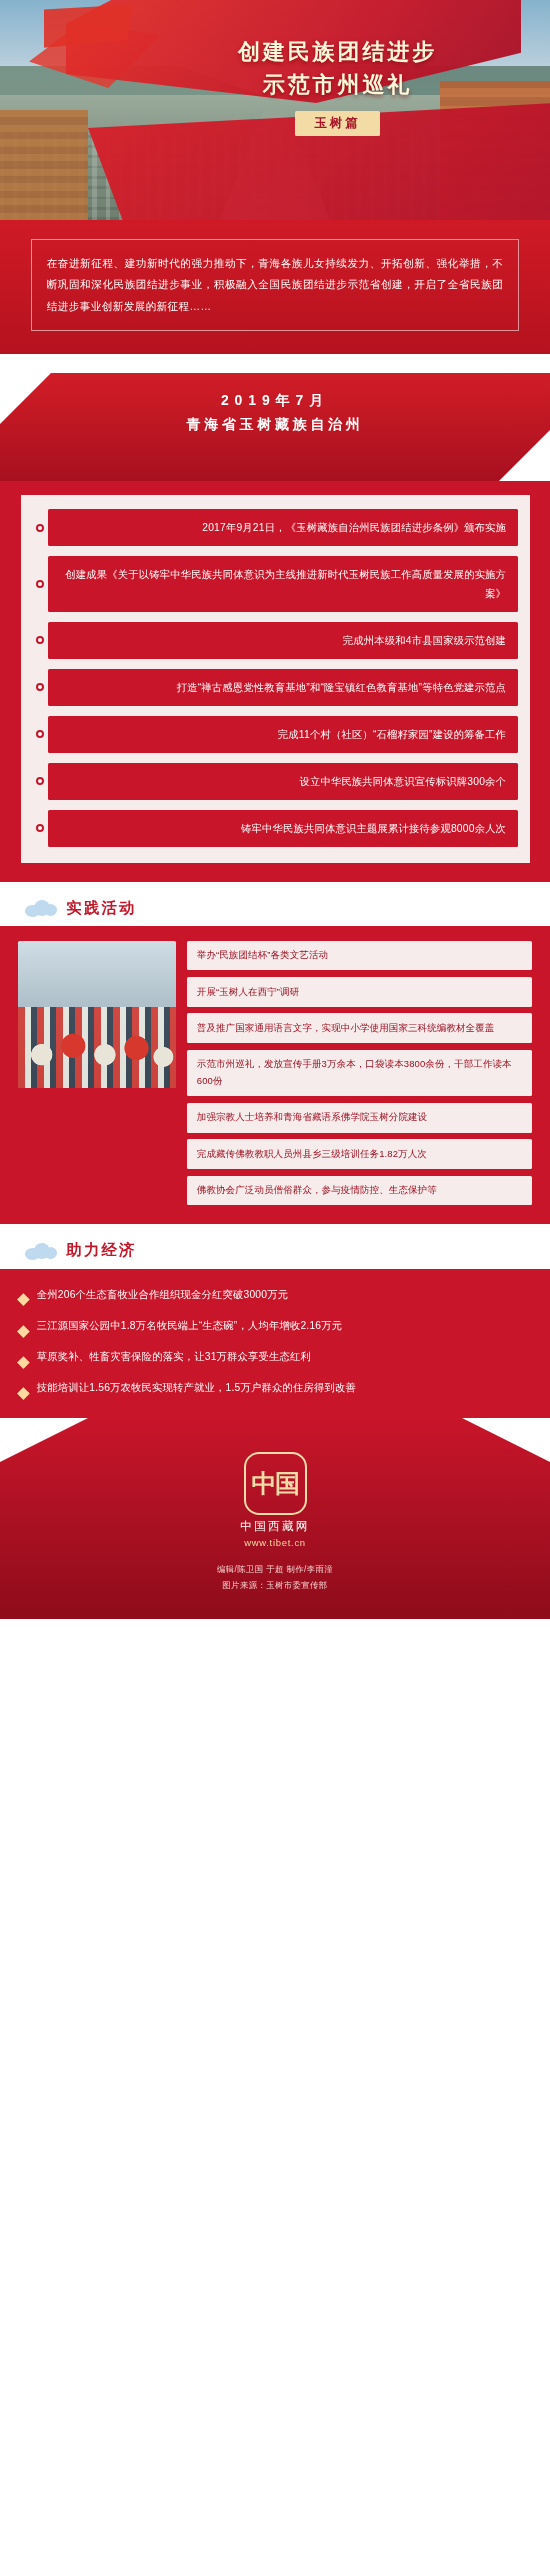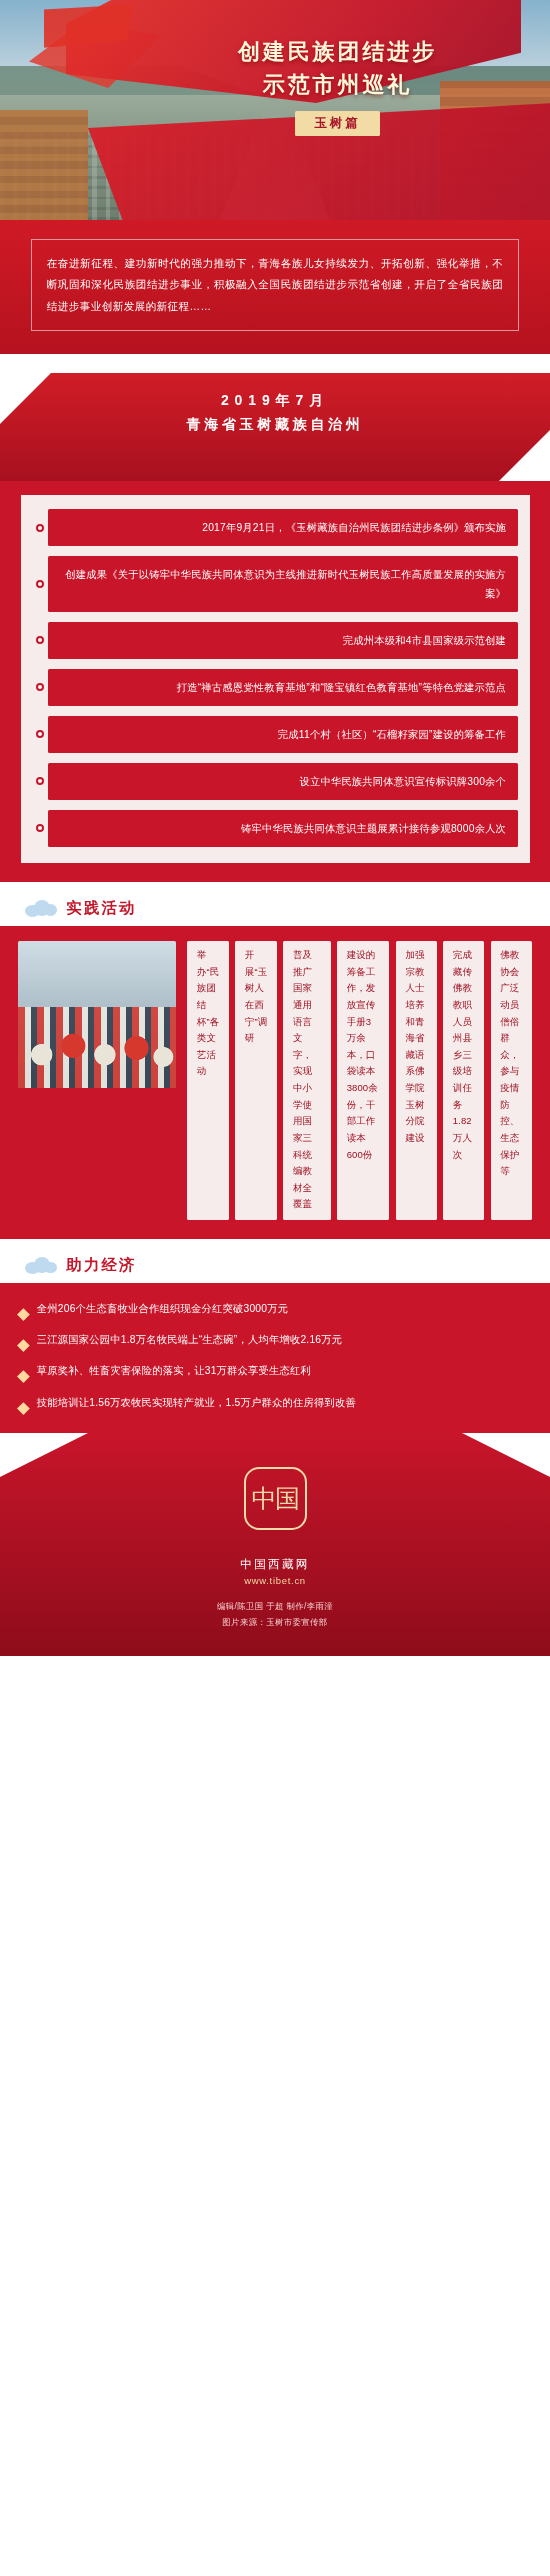--- a/index.html
+++ b/index.html
@@ -208,21 +208,21 @@
   }
   .photo-people{
     position:absolute; left:0; right:0; bottom:0; height:75%;
     background:
       radial-gradient(circle at 15% 70%, #e8e4d8 0 10.3px, transparent 11px),
       radial-gradient(circle at 35% 62%, #d6382d 0 11.7px, transparent 12.5px),
       radial-gradient(circle at 55% 70%, #e8e4d8 0 10.3px, transparent 11px),
       radial-gradient(circle at 75% 64%, #d6382d 0 11.7px, transparent 12.5px),
       radial-gradient(circle at 92% 72%, #e8e4d8 0 9.5px, transparent 10.3px);
   }
-  .practice-list { flex:1; display:flex; gap:6.6px;border-radius:22px; }
+  .practice-list { flex:1; display:flex; flex-direction:column; gap:6.6px;border-radius:22px; }
   .pr-card {
     background:#f7ecec; color:#9e1020;
     padding:6.6px 9.5px; font-size:9.5px; line-height:1.75;
     border-radius:1.5px; letter-spacing:0.1px;
   }
 
   
   .econ-wrap {
     background:#c8152a;
     padding:16px 19px 20.5px 19px;
@@ -246,24 +246,24 @@
   }
   .footer::before{
     content:""; position:absolute; left:0; top:0; width:0; height:0;
     border-left:88px solid #fff; border-bottom:44px solid transparent;
   }
   .footer::after{
     content:""; position:absolute; right:0; top:0; width:0; height:0;
     border-right:88px solid #fff; border-bottom:44px solid transparent;
   }
   .logo-box {
-    width:63px; height:63px; margin:0 auto 27px auto;
+    width:63px; height:63px; margin:0 auto 4px auto;
     border:2.2px solid #f0dca8; border-radius:15px;
     display:flex; align-items:center; justify-content:center;
-    color:#f0dca8; font-size:25px; font-weight:normal; letter-spacing:-1.5px;
+    color:#f0dca8; font-size:25px; font-weight:bold; letter-spacing:-1.5px;
   }
   .foot-name{ color:#ffffff; font-size:11.7px; letter-spacing:2.2px; margin-bottom:2.9px;}
   .foot-url{ color:#f3d9a4; font-size:9.5px; letter-spacing:0.7px; margin-bottom:13.2px;}
   .foot-credit{ color:#f6cfcf; font-size:8.4px; line-height:1.9; letter-spacing:0.4px;}
 </style>
 </head>
 <body>
 
 <div class="page">
 
@@ -357,21 +357,21 @@
   <div class="practice-wrap">
     <div class="practice-photo">
       <div class="photo-sky"></div>
       <div class="photo-crowd"></div>
       <div class="photo-people"></div>
     </div>
     <div class="practice-list">
       <div class="pr-card">举办“民族团结杯”各类文艺活动</div>
       <div class="pr-card">开展“玉树人在西宁”调研</div>
       <div class="pr-card">普及推广国家通用语言文字，实现中小学使用国家三科统编教材全覆盖</div>
-      <div class="pr-card">建设的筹备工作，发放宣传手册3万余本，口袋读本3800余份，干部工作读本600份</div>
+      <div class="pr-card">示范市州巡礼，发放宣传手册3万余本，口袋读本3800余份，干部工作读本600份</div>
       <div class="pr-card">加强宗教人士培养和青海省藏语系佛学院玉树分院建设</div>
       <div class="pr-card">完成藏传佛教教职人员州县乡三级培训任务1.82万人次</div>
       <div class="pr-card">佛教协会广泛动员僧俗群众，参与疫情防控、生态保护等</div>
     </div>
   </div>
 
   <div class="sec-head">
     <span class="cloud-icon">
       <span class="c1"></span>
         <span class="c2"></span>

